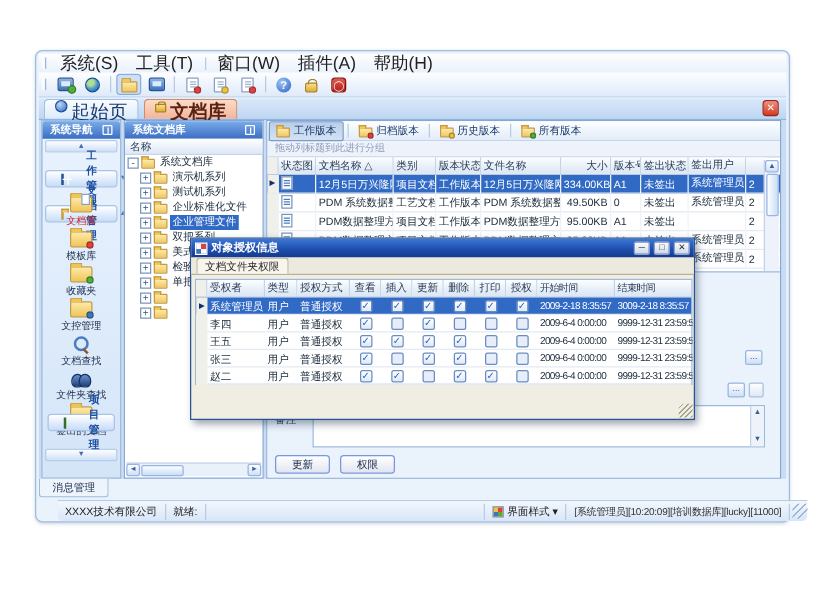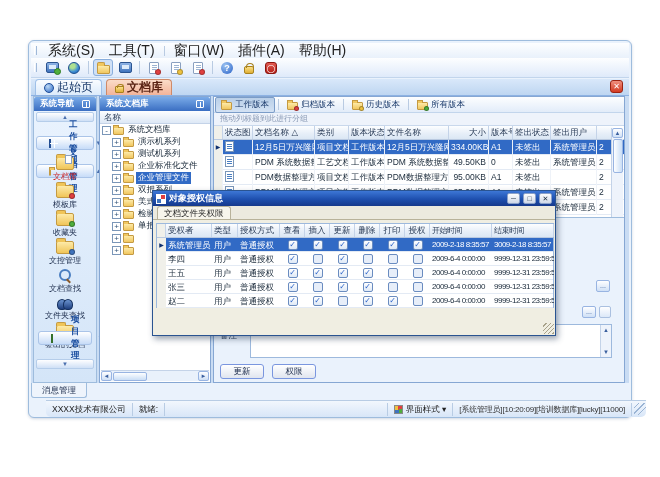--- a/index.html
+++ b/index.html
@@ -35,21 +35,21 @@
   .dot { position:absolute; width:6px; height:6px; border-radius:50%; right:-3px; bottom:-2px; border:1px solid rgba(0,0,0,.25); }
   .dot-red { background:#e04040; } .dot-yellow { background:#eec23f; } .dot-blue { background:#3f73bd; } .dot-green { background:#4fae3c; }
   .i-help { width:12px; height:12px; border-radius:50%; background:radial-gradient(circle at 35% 30%,#9cc4f2,#2a62c8); color:#fff; font-size:9px; font-weight:bold; text-align:center; line-height:12px; }
   .i-lock { width:10px; height:8px; background:linear-gradient(#fbe089,#dfae33); border:1px solid #a8821f; border-radius:2px; position:relative; margin-top:4px; }
   .i-lock::before { content:''; position:absolute; left:1px; top:-4px; width:6px; height:4px; border:1.5px solid #a8821f; border-bottom:none; border-radius:4px 4px 0 0; }
   .i-power { width:12px; height:12px; border-radius:3px; background:linear-gradient(#e25b52,#b41f17); border:1px solid #8c140e; color:#fff; font-size:8px; line-height:12px; text-align:center; }
 
   
   #tabstrip { position:absolute; left:2px; top:38px; width:598px; height:17px;
     background:linear-gradient(#dcentity 0,#d4e4f7,#bcd4ef); background:linear-gradient(#d9e8fa,#bed6f1); border-bottom:1px solid #8db2e3; display:flex; align-items:flex-end; }
-  .dtab { height:16px; display:flex; align-items:center; gap:3px; padding:0 8px; margin-left:4px; font-size:12px;
+  .dtab { height:16px; display:flex; align-items:flex-start; gap:3px; padding:0 8px; margin-left:4px; font-size:15px;
     border:1px solid #9fc0e8; border-bottom:none; border-radius:4px 4px 0 0; background:linear-gradient(#fafcff,#dcebfb); color:#1a3a6b; }
   .dtab.active { background:linear-gradient(#fbdcc8,#f3b49a); border-color:#cf8a68; color:#5a2414; font-weight:bold; }
   .i-compass { width:10px; height:10px; border-radius:50%; background:radial-gradient(circle at 35% 30%,#bcd8f5,#2f6bc4); border:1px solid #1d4d9a; }
   .i-minilock { width:9px; height:7px; background:linear-gradient(#fbe089,#dfae33); border:1px solid #a8821f; border-radius:1px; position:relative; margin-top:3px; }
   .i-minilock::before { content:''; position:absolute; left:1px; top:-3px; width:5px; height:3px; border:1px solid #a8821f; border-bottom:none; border-radius:3px 3px 0 0; }
   .closex { margin-left:auto; margin-right:6px; margin-bottom:2px; width:13px; height:13px; border-radius:3px;
     background:linear-gradient(#ef8f7f,#d33a22); border:1px solid #9c2413; color:#fff; font-size:8px; line-height:12px; text-align:center; font-weight:bold; }
 
   
   #content { position:absolute; left:2px; top:55px; width:598px; height:287px; background:#c9dcf3; }
@@ -117,21 +117,21 @@
   #gridheader { height:14px; display:flex; border-bottom:1px solid #b9c9e0; }
   .hc { background:linear-gradient(#fdfeff,#e6eef8 60%,#dbe7f4); border-right:1px solid #c4d3e8; font-size:8.5px; color:#2a3c57;
     line-height:13px; padding:0 2px; white-space:nowrap; overflow:hidden; flex:none; }
   .frow { height:15px; display:flex; border-bottom:1px solid #e3eaf4; font-size:8.5px; color:#1a2a3a; align-items:center; }
   .frow .c { flex:none; padding:0 2px; white-space:nowrap; overflow:hidden; height:15px; line-height:15px; border-right:1px solid #eef2f8; }
   .frow.sel { background:#316ac5; color:#fff; }
   .w-ind { width:9px; padding:0 !important; text-align:center; font-size:6px; color:#10316e; background:#f0f0ea; }
   .frow.sel .w-ind { background:#f0f0ea; }
   .w-st { width:30px; } .w-name { width:62px; } .w-type { width:34px; } .w-vst { width:36px; }
   .w-file { width:64px; } .w-size { width:40px; text-align:right; } .w-ver { width:24px; } .w-out { width:38px; }
-  .w-user { width:46px; } .w-ext { width:16px; border-right:none !important; }
+  .w-user { width:46px;font-family:Liberation Mono, monospace; } .w-ext { width:16px; border-right:none !important; }
   .docicon { display:inline-block; width:9px; height:11px; background:#fff; border:1px solid #7a96b8; position:relative; vertical-align:middle; margin-top:-2px; }
   .docicon::after { content:''; position:absolute; left:1px; top:2px; width:5px; height:1px; background:#4a7ec0; box-shadow:0 2px 0 #4a7ec0, 0 4px 0 #4a7ec0; }
   #vscroll { position:absolute; right:1px; top:31px; width:12px; height:128px; background:#eef3fb; border-left:1px solid #c4d3e8;
     display:flex; flex-direction:column; align-items:center; }
   .vthumb { width:10px; height:34px; margin:1px 0; background:linear-gradient(90deg,#fdfeff,#cadef6); border:1px solid #98b4e2; border-radius:2px; }
   .vtrack { flex:1; }
 
   
   #details { position:absolute; left:0; top:120px; width:410px; height:165px; background:#eaf2fc; border-top:1px solid #9ebcdd; }
   .mini-ellipsis { position:absolute; width:14px; height:12px; background:linear-gradient(#fefeff,#cfe0f6); border:1px solid #98b4e2; border-radius:2px;

